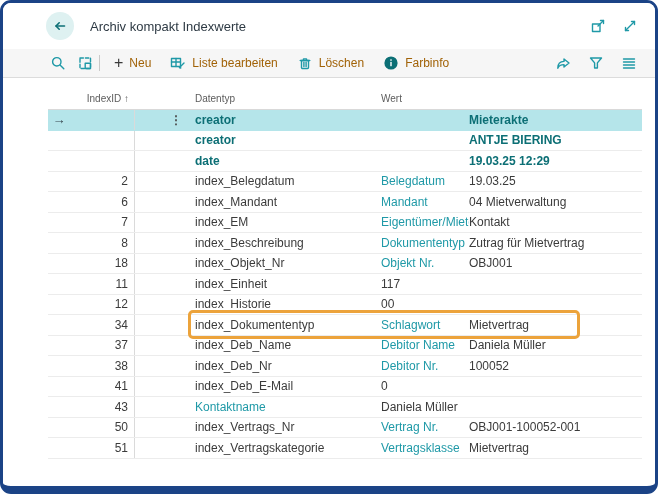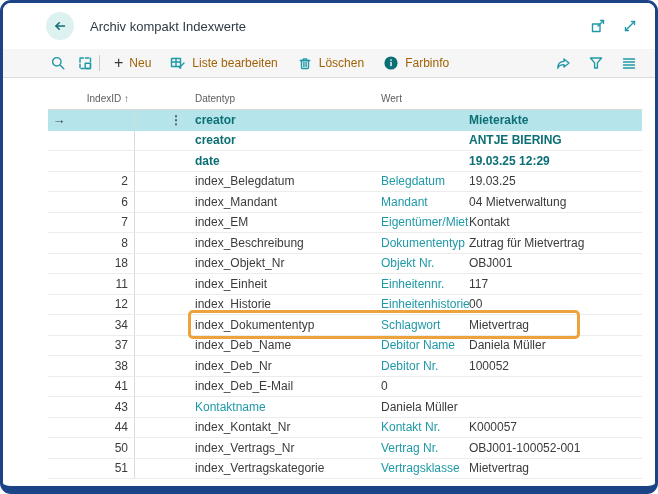--- a/index.html
+++ b/index.html
@@ -221,29 +221,27 @@
         <div class="c dots"></div>
         <div class="c name">index_Objekt_Nr</div>
         <div class="c type">Objekt Nr.</div>
         <div class="c wert">OBJ001</div>
       </div>
       <div class="trow">
         <div class="c arrow"></div>
         <div class="c id">11</div>
         <div class="c dots"></div>
         <div class="c name">index_Einheit</div>
-        <div class="c type">Einheitennr.</div>
         <div class="c wert">117</div>
       </div>
       <div class="trow">
         <div class="c arrow"></div>
         <div class="c id">12</div>
         <div class="c dots"></div>
         <div class="c name">index_Historie</div>
-        <div class="c type">Einheitenhistorie</div>
         <div class="c wert">00</div>
       </div>
       <div class="trow">
         <div class="c arrow"></div>
         <div class="c id">34</div>
         <div class="c dots"></div>
         <div class="c name">index_Dokumententyp</div>
         <div class="c type">Schlagwort</div>
         <div class="c wert">Mietvertrag</div>
       </div>
@@ -273,28 +271,20 @@
       </div>
       <div class="trow">
         <div class="c arrow"></div>
         <div class="c id">43</div>
         <div class="c dots"></div>
         <div class="c type">Kontaktname</div>
         <div class="c wert">Daniela Müller</div>
       </div>
       <div class="trow">
         <div class="c arrow"></div>
-        <div class="c id">44</div>
-        <div class="c dots"></div>
-        <div class="c name">index_Kontakt_Nr</div>
-        <div class="c type">Kontakt Nr.</div>
-        <div class="c wert">K000057</div>
-      </div>
-      <div class="trow">
-        <div class="c arrow"></div>
         <div class="c id">50</div>
         <div class="c dots"></div>
         <div class="c name">index_Vertrags_Nr</div>
         <div class="c type">Vertrag Nr.</div>
         <div class="c wert">OBJ001-100052-001</div>
       </div>
       <div class="trow">
         <div class="c arrow"></div>
         <div class="c id">51</div>
         <div class="c dots"></div>

